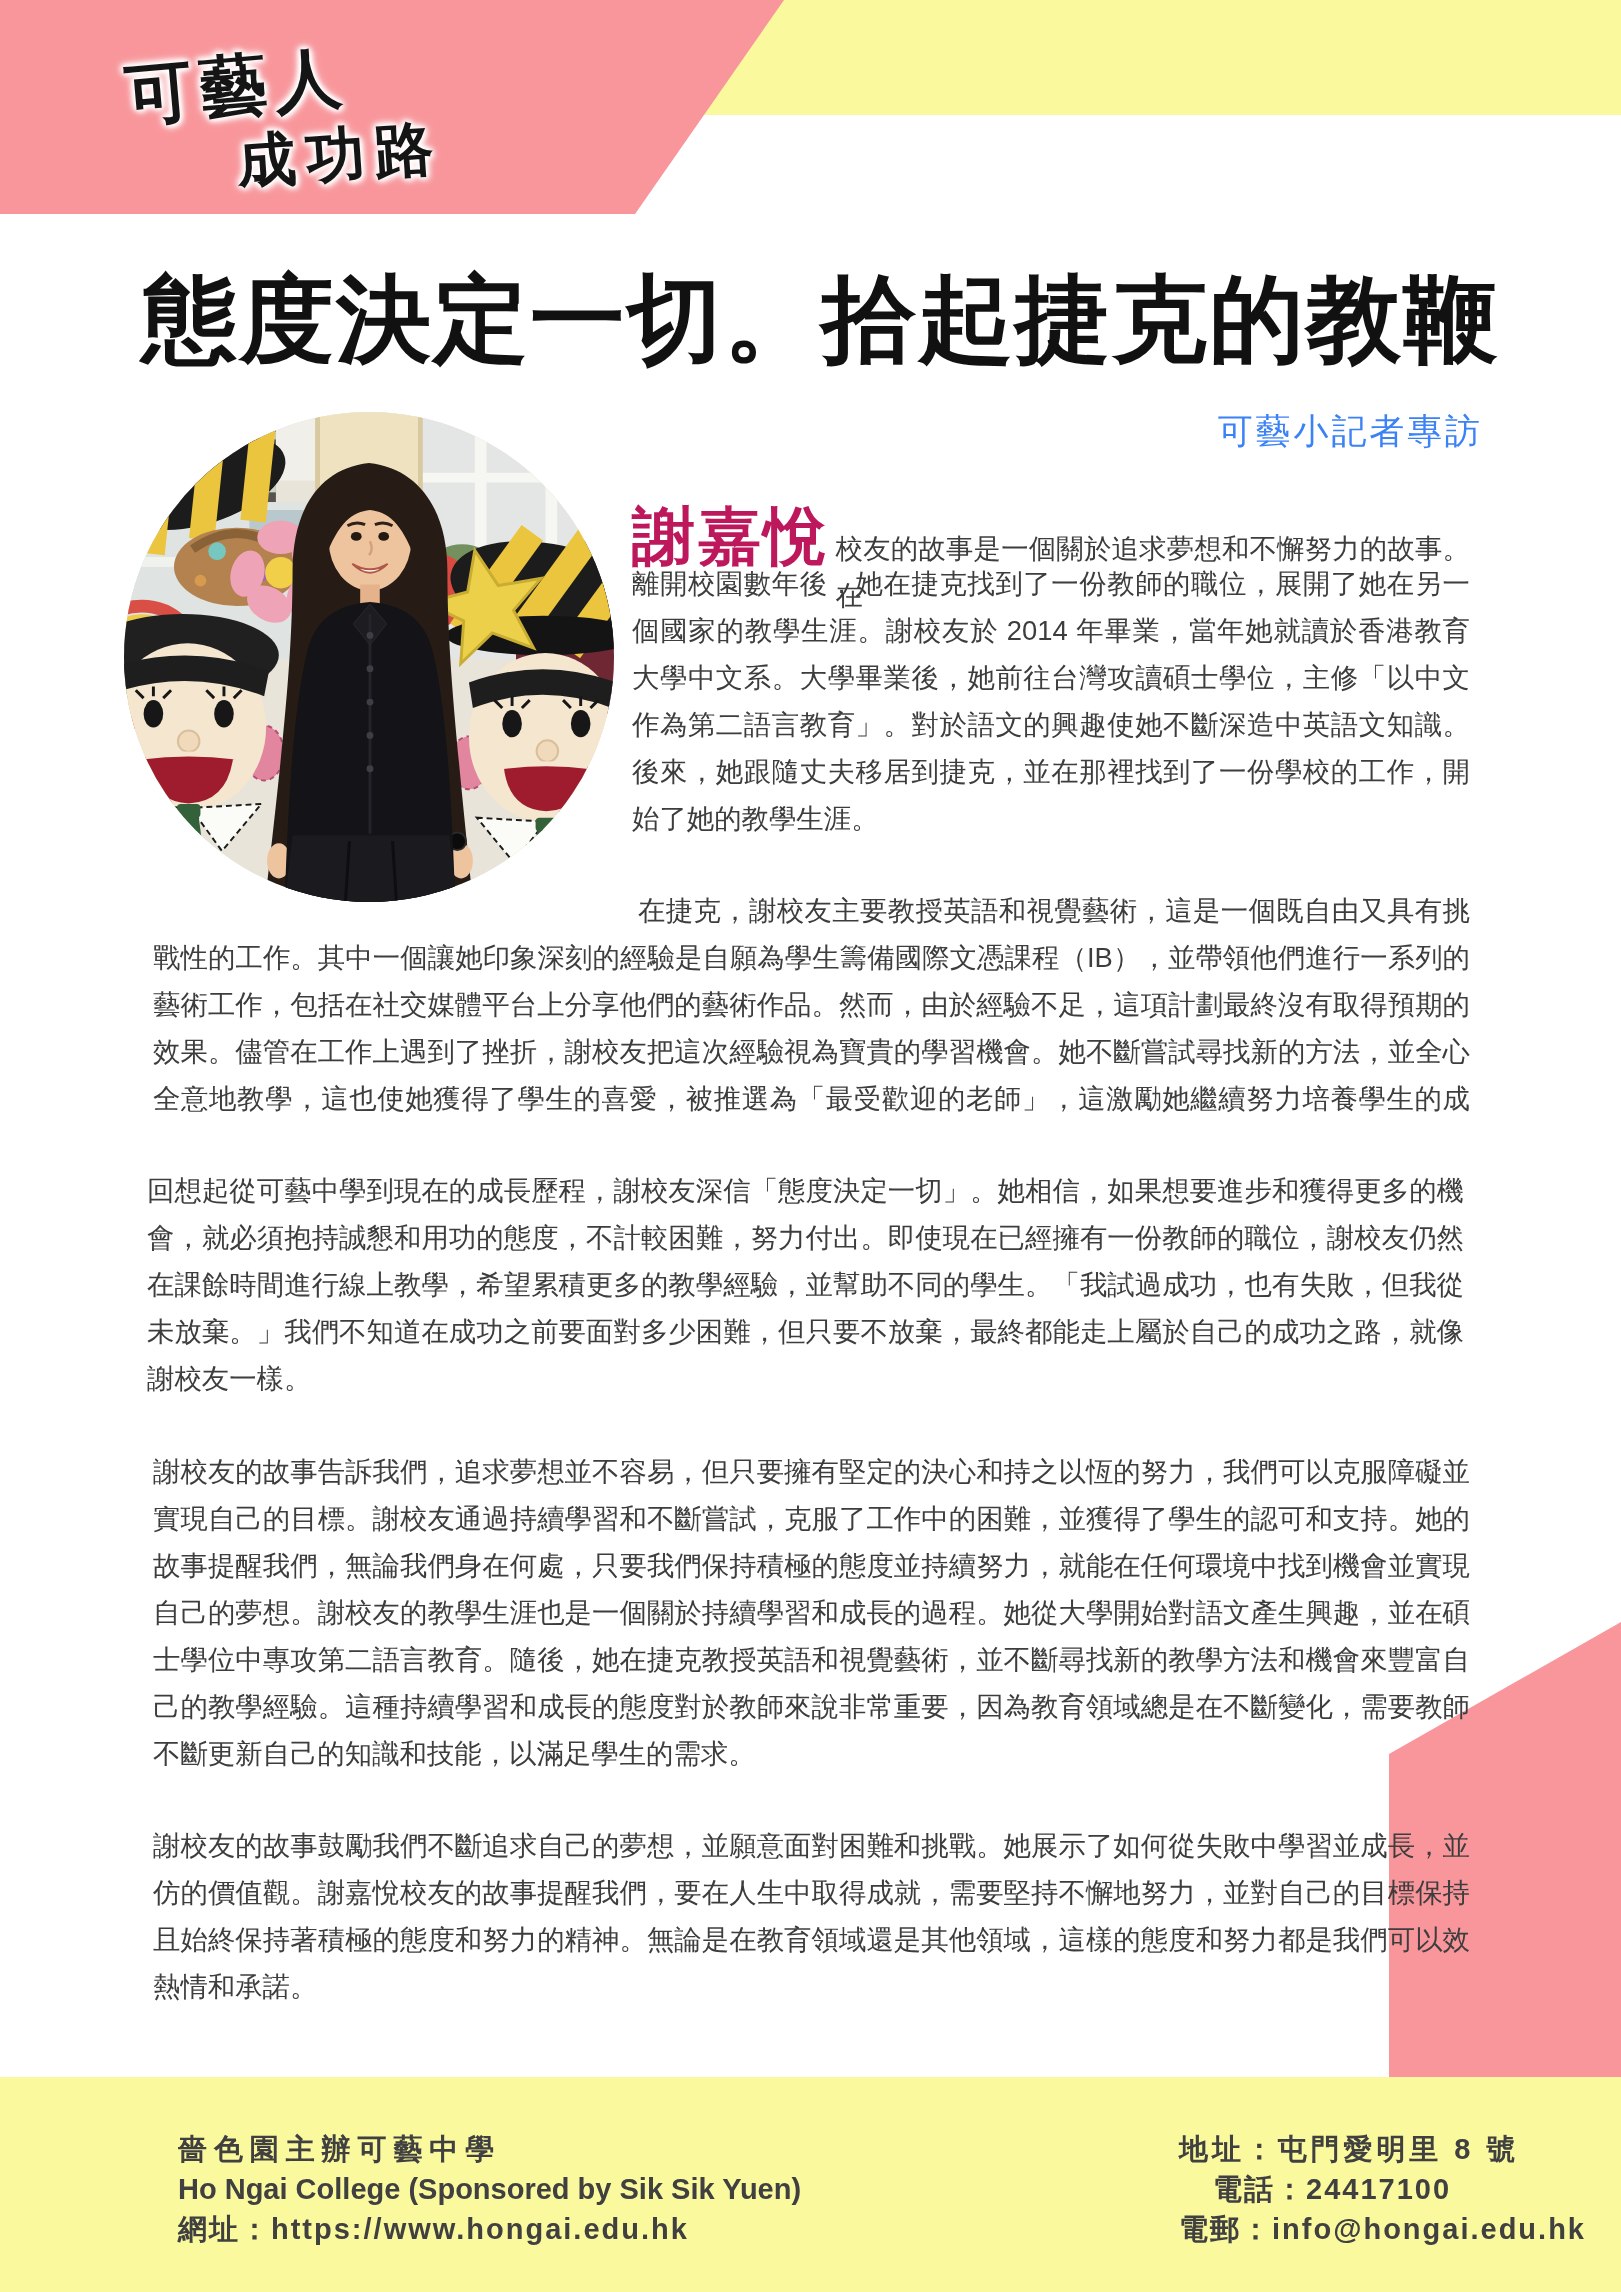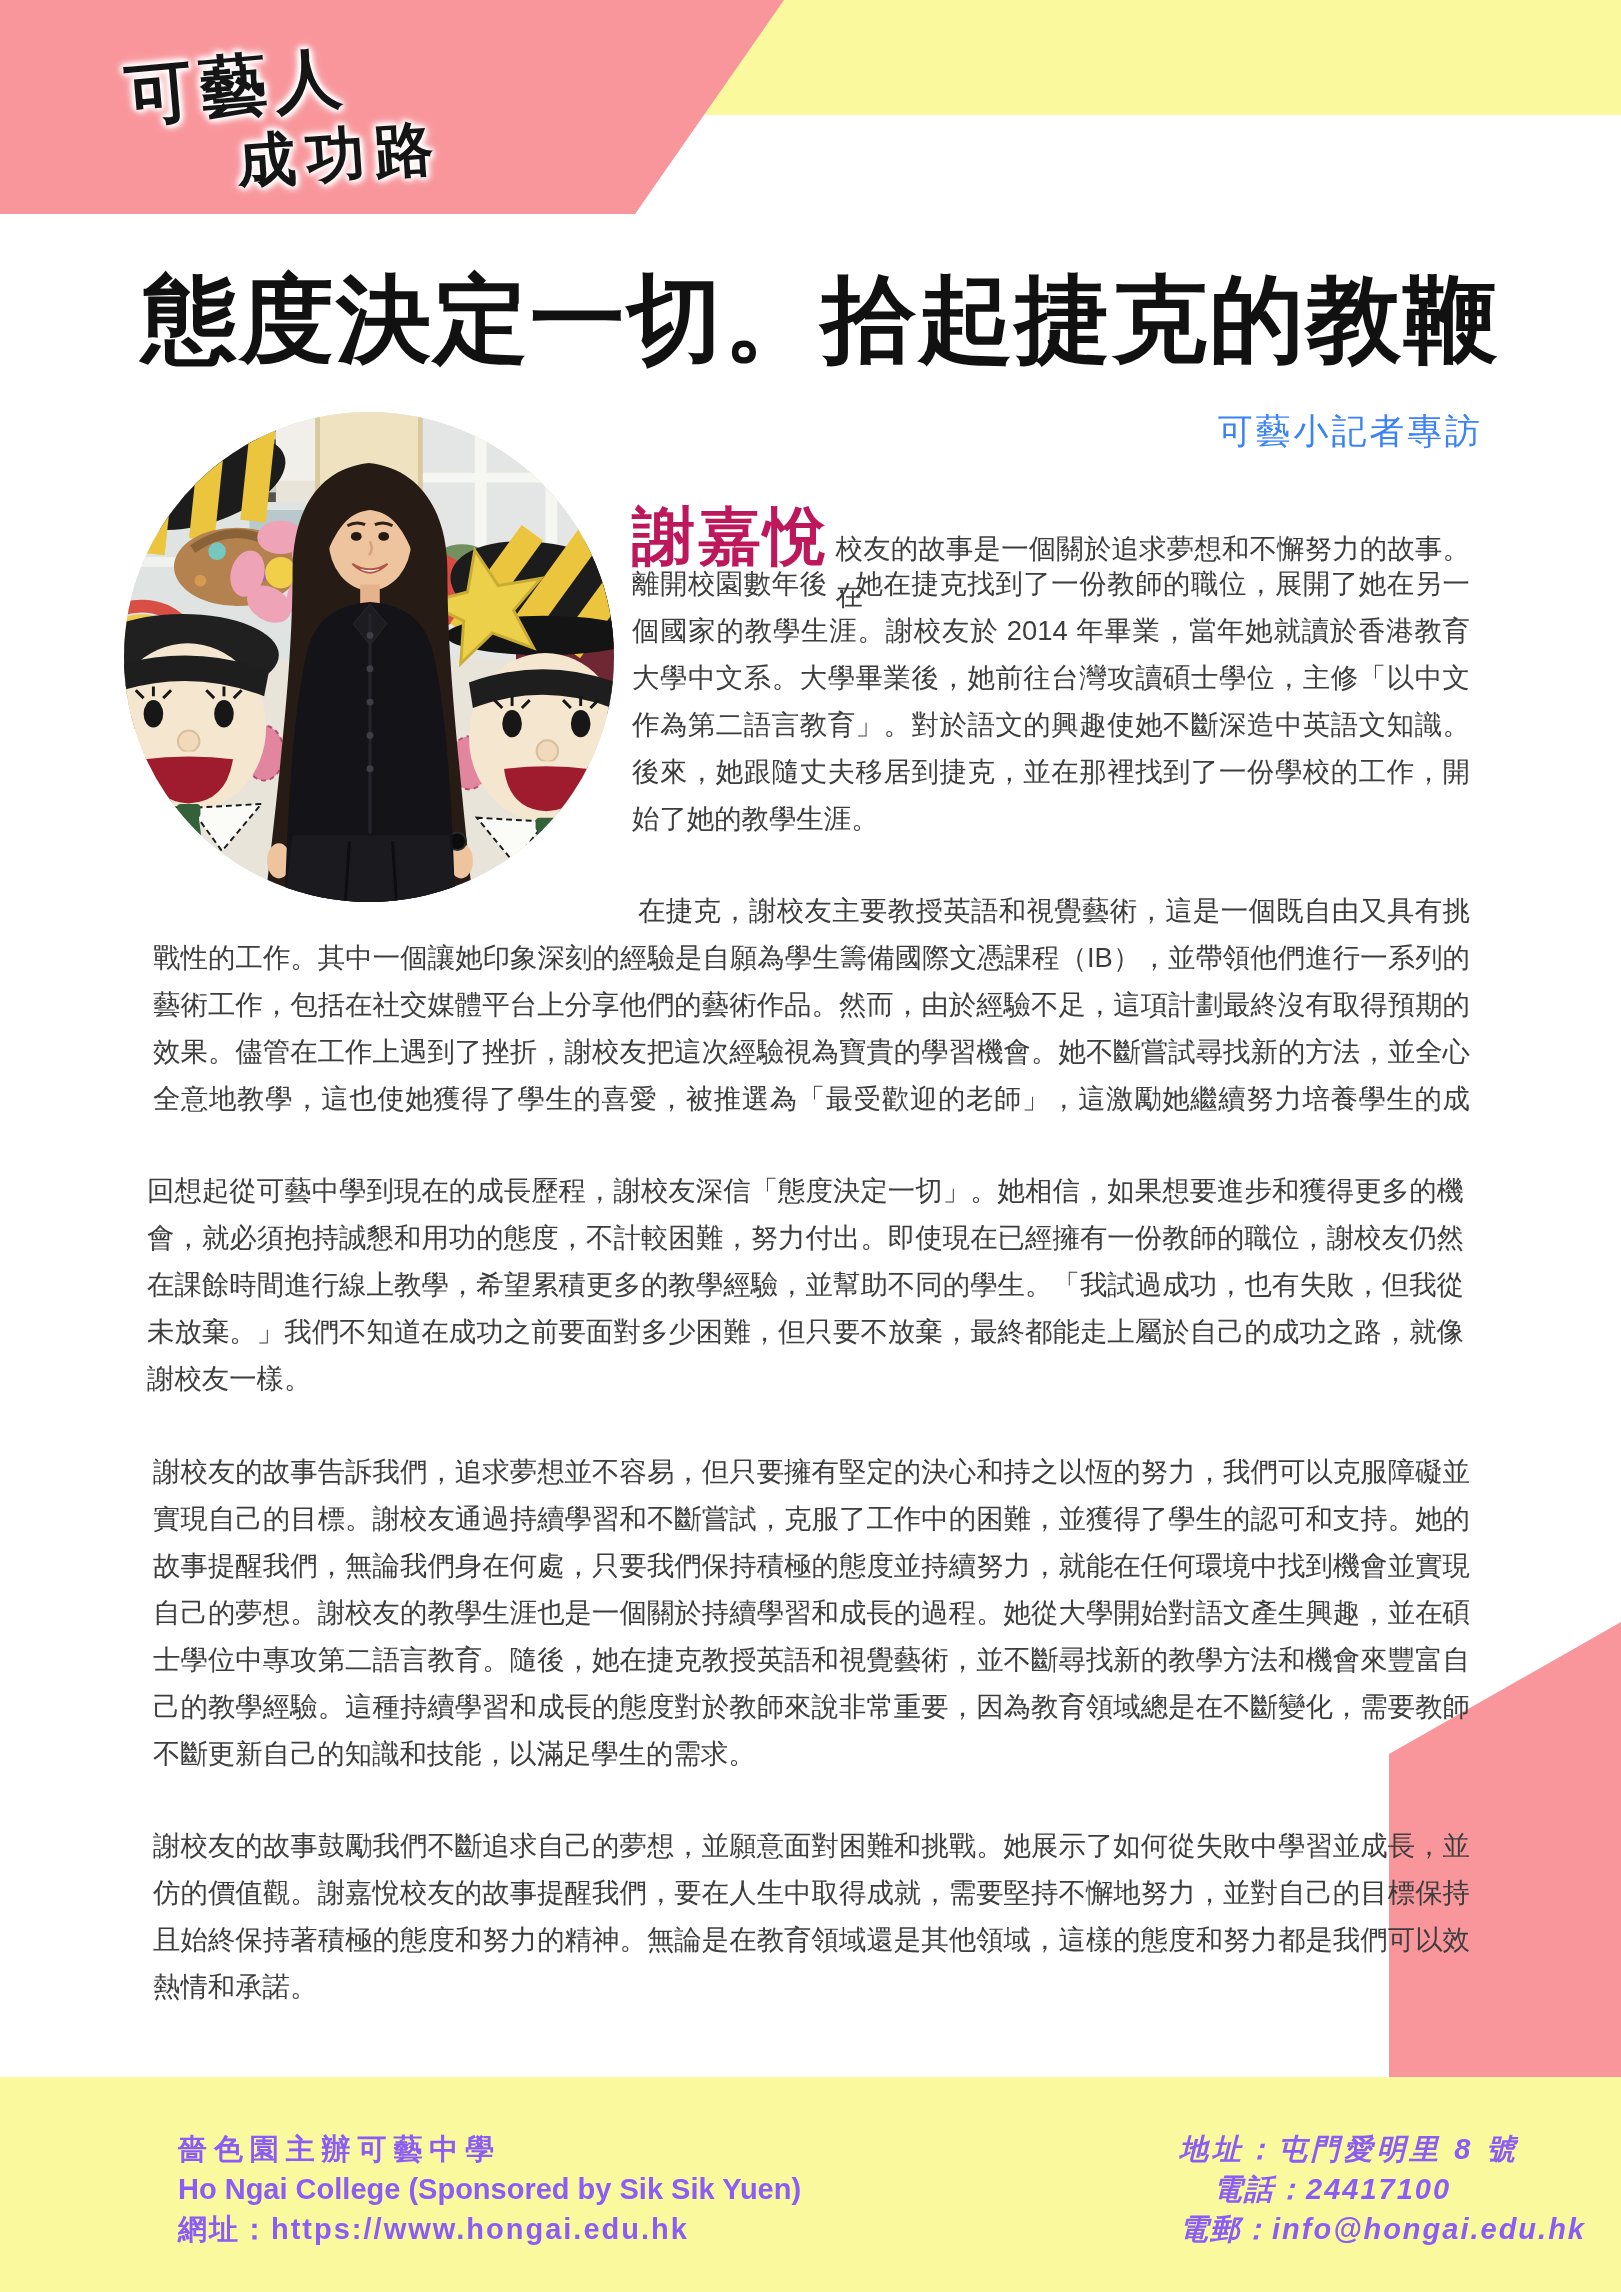--- a/index.html
+++ b/index.html
@@ -59,23 +59,23 @@
   #p1{left:632px;top:513px;width:838px;}
   #p2{left:153px;top:887px;width:1317px;}
   #p3{left:147px;top:1167px;width:1317px;}
   #p4{left:153px;top:1448px;width:1317px;}
   #p5{left:153px;top:1822px;width:1317px;}
   .p1-first{display:flex;align-items:baseline;height:47px;}
   .lead-name{font-size:63px;line-height:47px;font-weight:900;color:#be185d;letter-spacing:2.9px;flex:none;padding-right:5.9px;}
   .p1-first .rest{flex:1;text-align:justify;text-align-last:justify;}
   .p2-indent{margin-left:485px;text-align:justify;text-align-last:justify;height:47px;}
   
-  .footer-col{position:absolute;top:2129px;color:#8b5cf6;font-size:29px;line-height:40px;font-weight:700;white-space:nowrap;}
+  .footer-col{position:absolute;top:2129px;color:#404040;font-size:29px;line-height:40px;font-weight:700;white-space:nowrap;}
   .footer-left{left:178px;}
-  .footer-right{left:1179px;font-style:italic;}
+  .footer-right{left:1179px;}
   .footer-zh{letter-spacing:6.9px;}
   .footer-en{letter-spacing:0;}
 </style>
 </head>
 <body>
 
 <div id="page">
 
   <div class="yellow-top-bar" style="background-color: rgb(251, 249, 158);"></div>
   <div class="pink-header" style="background-color: rgb(248, 150, 155);"></div>

